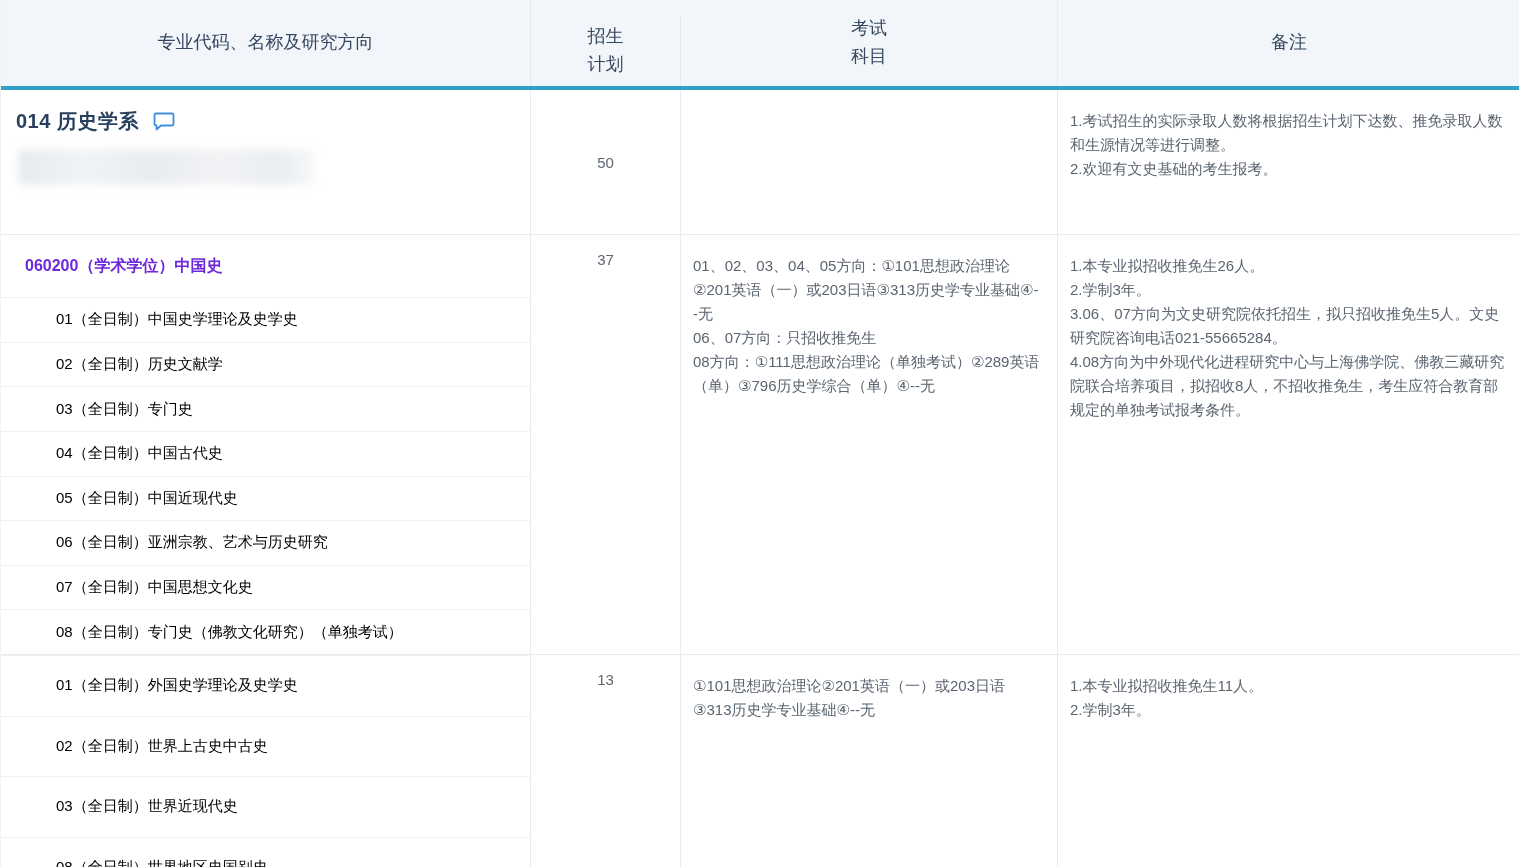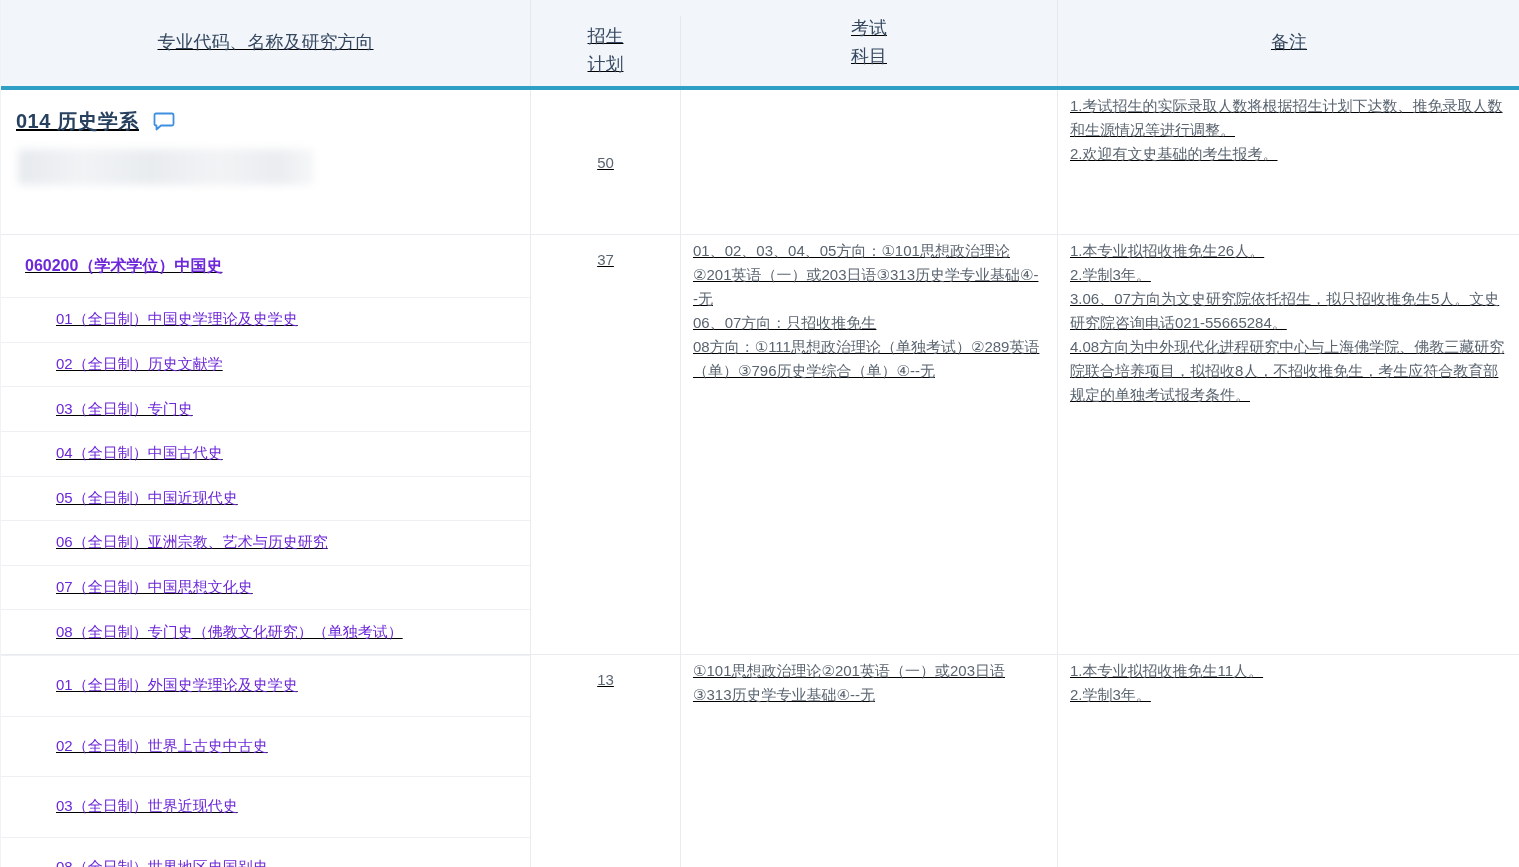--- a/index.html
+++ b/index.html
@@ -11,21 +11,20 @@
     width: 1519px;
     height: 867px;
     overflow: hidden;
     background: #ffffff;
     border-left: 1px solid #f0f2f5;
   }
 
   .grid-row {
     display: grid;
     grid-template-columns: 530px 150px 377px 462px;
-    text-decoration: underline;
   }
 
   
   .header-row {
     height: 90px;
     background: #f2f6fa;
     border-bottom: 4px solid #2f9fc5;
   }
   .header-cell {
     display: flex;
@@ -51,21 +50,21 @@
     font-size: 15px;
     text-align: center;
   }
   .plan-top { padding-top: 16px; }
   .plan-center { display: flex; align-items: center; justify-content: center; }
 
   .text-cell {
     color: #5b6570;
     font-size: 15px;
     line-height: 24px;
-    padding: 4px 14px 0 12px;
+    padding: 19px 14px 0 12px;
     white-space: pre-line;
   }
 
   
   .dept-row {
     height: 145px;
     border-bottom: 1px solid #eaebef;
   }
   .dept-name-cell { padding: 18px 0 0 15px; }
   .dept-title-line { display: flex; align-items: center; }
@@ -101,21 +100,21 @@
     font-size: 16px;
     font-weight: bold;
     color: #6d28d9;
   }
   .dir-row {
     flex: 1 1 auto;
     display: flex;
     align-items: center;
     padding-left: 55px;
     font-size: 15px;
-    color: #6d28d9;
+    color: #000000;
     border-top: 1px solid #eef0f3;
   }
 </style>
 </head>
 <body>
 
 <div class="page">
 
   <div class="grid-row header-row">
     <div class="header-cell">专业代码、名称及研究方向</div>

